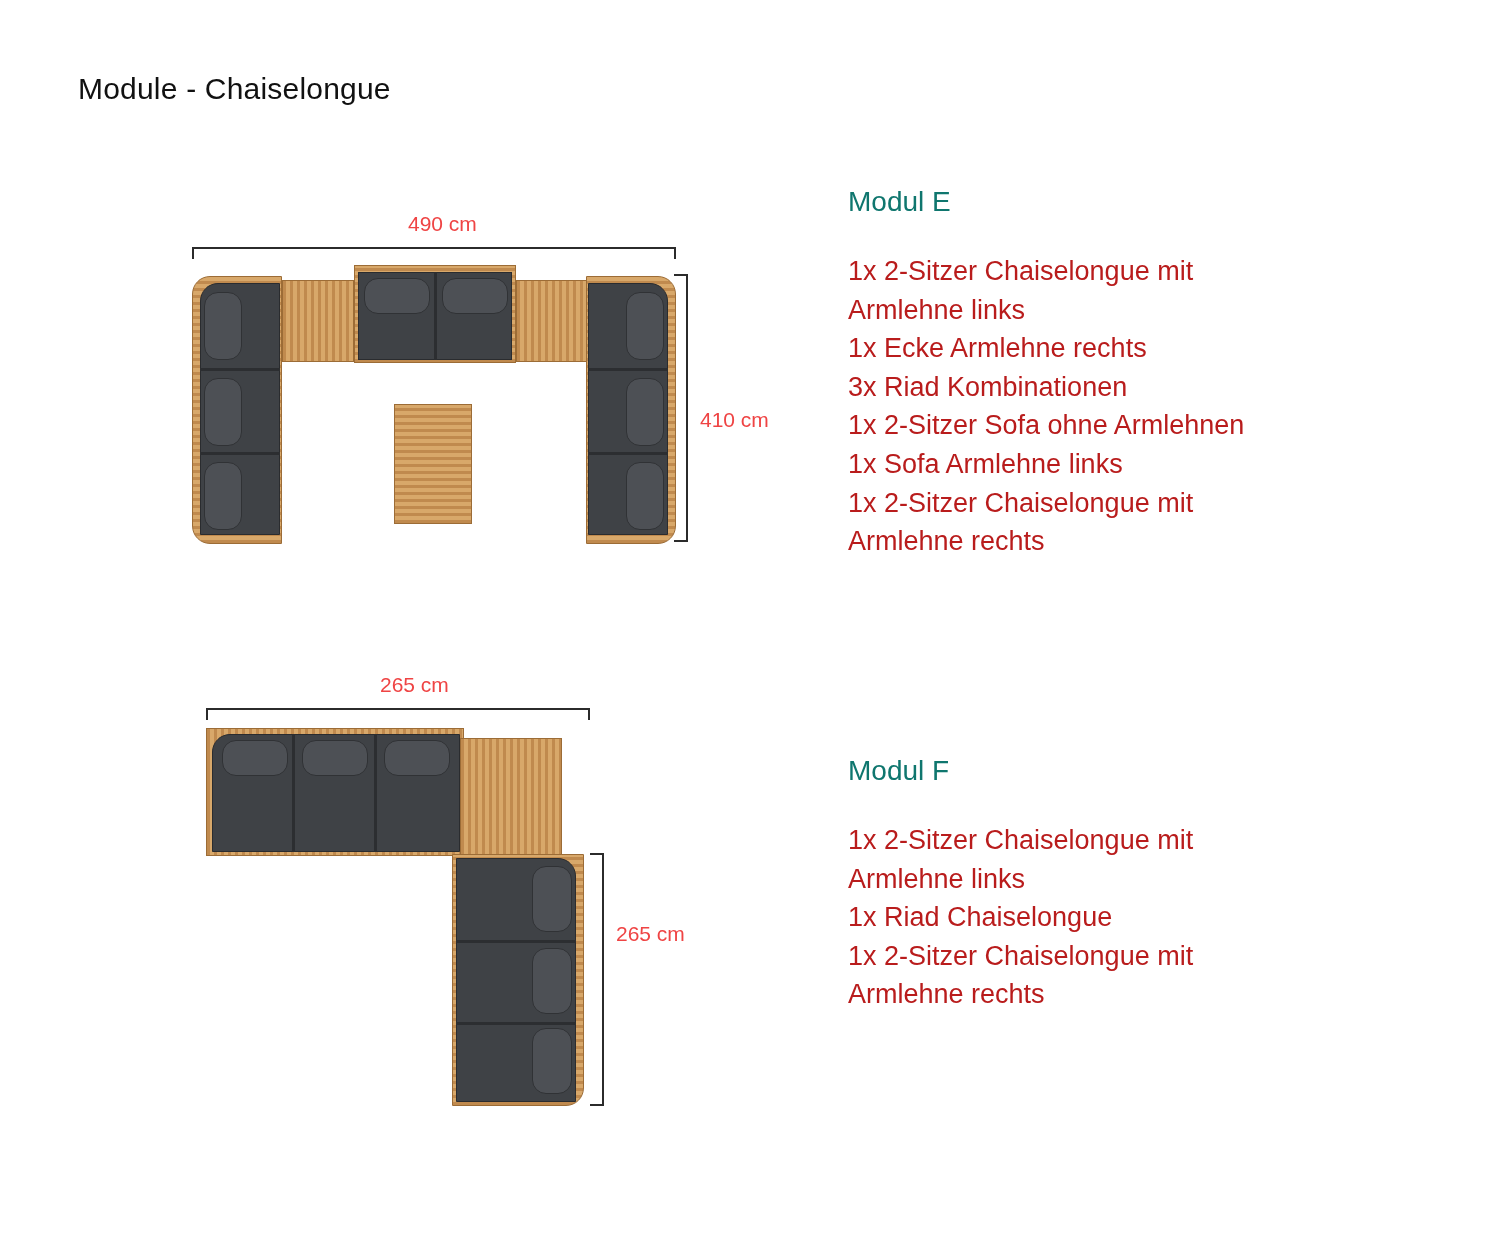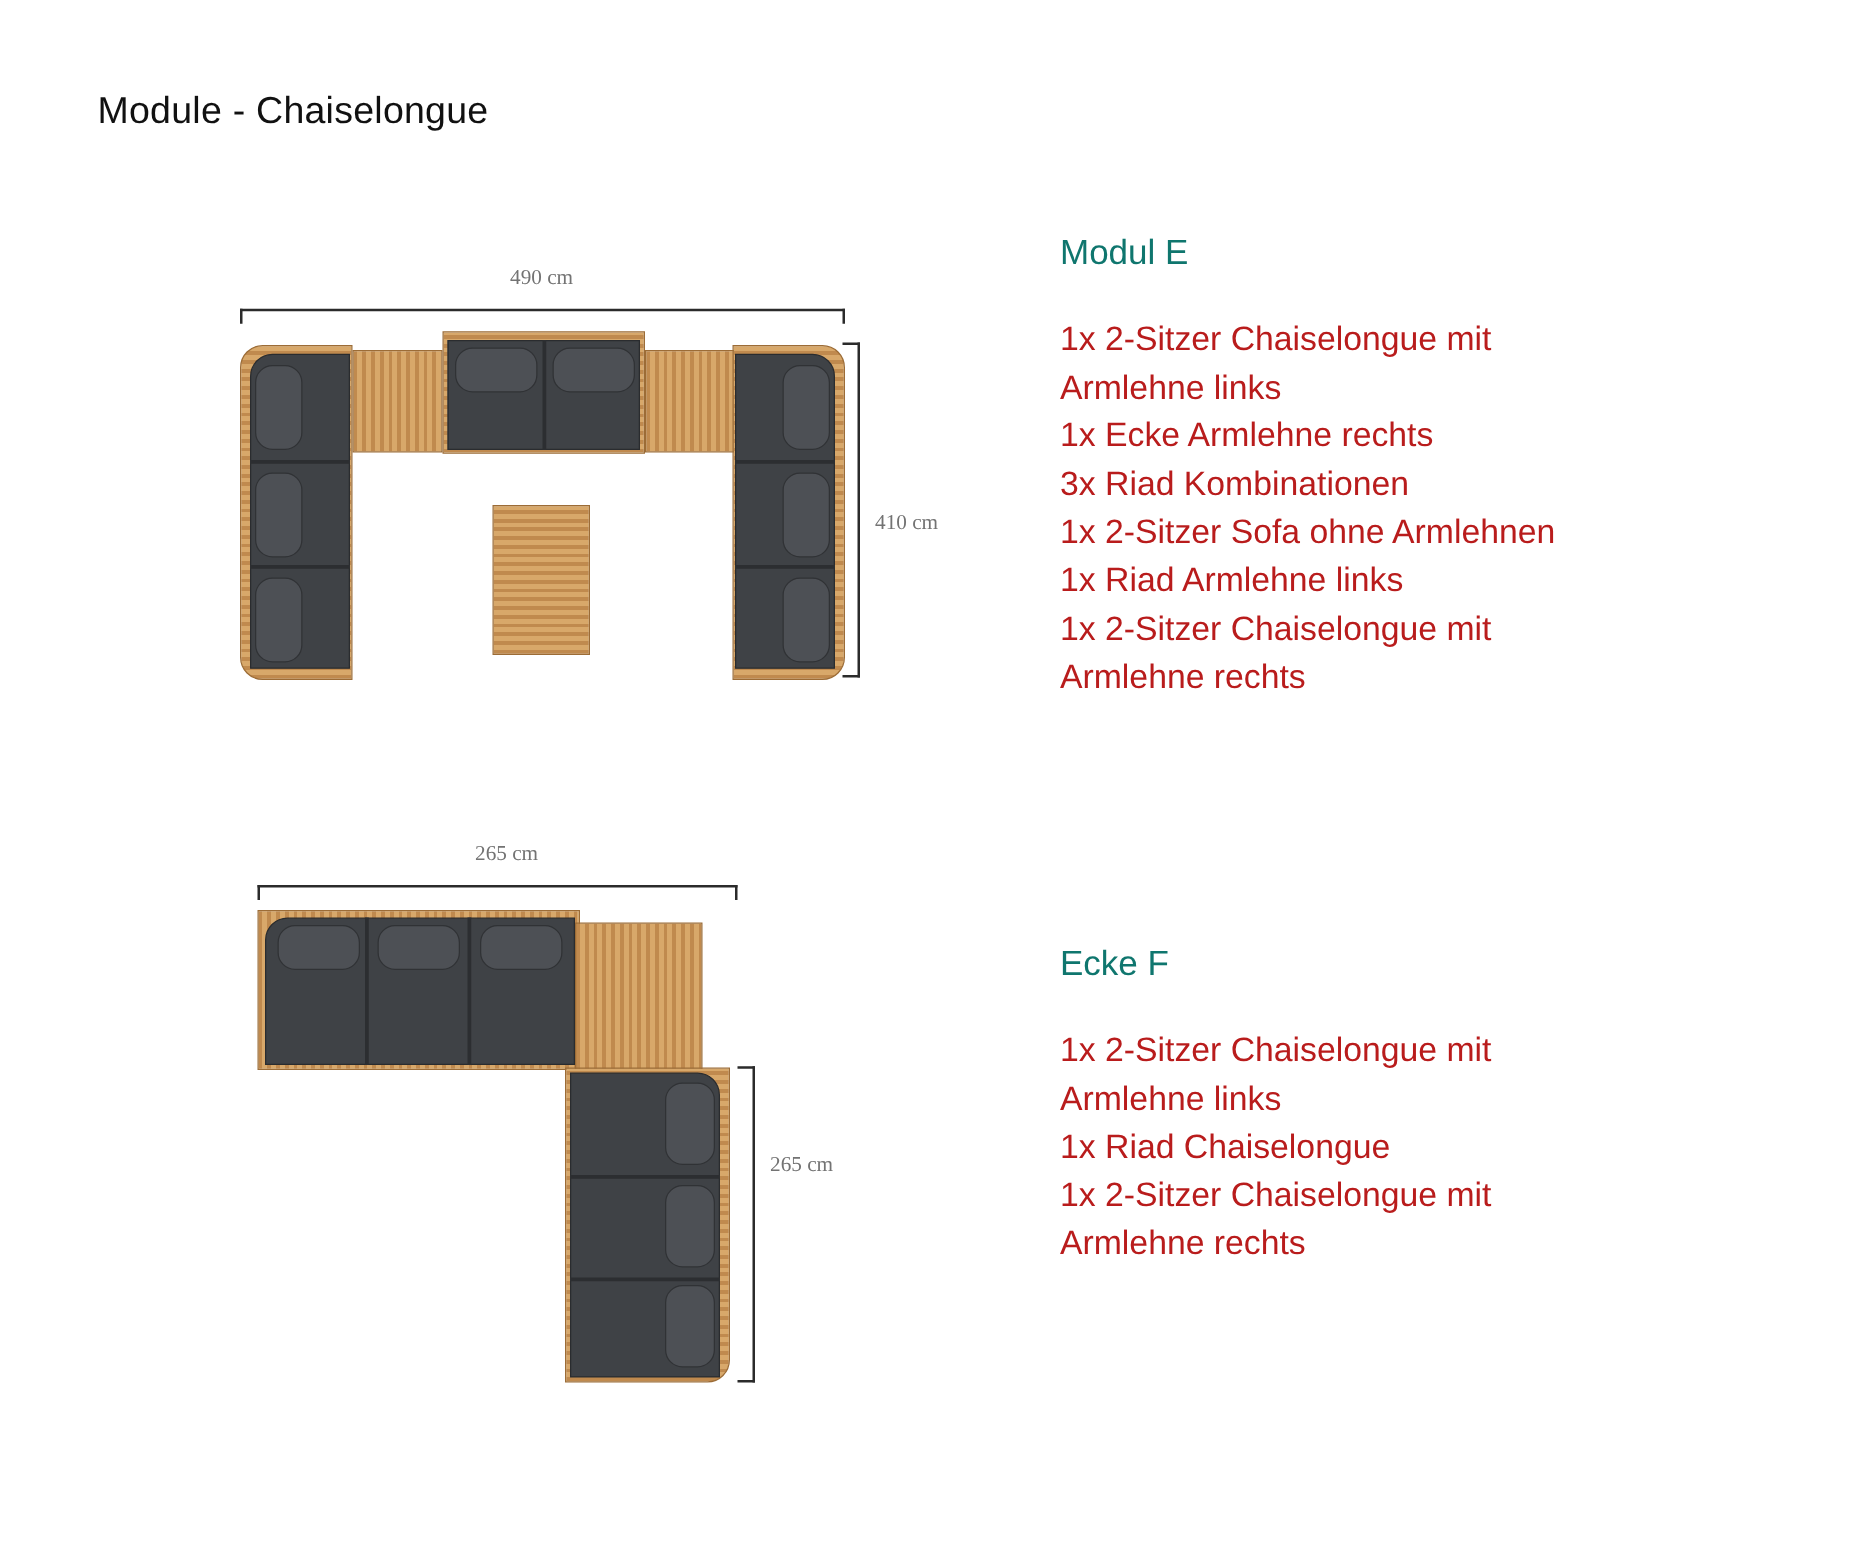--- a/index.html
+++ b/index.html
@@ -23,24 +23,23 @@
     top: 72px;
     font-size: 30px;
     letter-spacing: 0.2px;
     color: #111;
     white-space: nowrap;
   }
 
   
   .dim-label {
     position: absolute;
-    font-size: 17px;
-    color: #737373;
+    font-size: 21px;
+    color: #ef4444;
     white-space: nowrap;
-    font-family: Liberation Serif, serif;
   }
   .dim-line-h {
     position: absolute;
     height: 2px;
     background: #2b2b2b;
   }
   .dim-line-v {
     position: absolute;
     width: 2px;
     background: #2b2b2b;
@@ -197,28 +196,28 @@
 </div>
 
 <div class="module-block" style="left:848px; top:186px;">
   <div class="module-heading">Modul E</div>
   <ul class="module-list">
     <li>1x 2-Sitzer Chaiselongue mit</li>
     <li>Armlehne links</li>
     <li>1x Ecke Armlehne rechts</li>
     <li>3x Riad Kombinationen</li>
     <li>1x 2-Sitzer Sofa ohne Armlehnen</li>
-    <li>1x Riad Armlehne links</li>
+    <li>1x Sofa Armlehne links</li>
     <li>1x 2-Sitzer Chaiselongue mit</li>
     <li>Armlehne rechts</li>
   </ul>
 </div>
 
 <div class="module-block" style="left:848px; top:755px;">
-  <div class="module-heading">Ecke F</div>
+  <div class="module-heading">Modul F</div>
   <ul class="module-list">
     <li>1x 2-Sitzer Chaiselongue mit</li>
     <li>Armlehne links</li>
     <li>1x Riad Chaiselongue</li>
     <li>1x 2-Sitzer Chaiselongue mit</li>
     <li>Armlehne rechts</li>
   </ul>
 </div>
 
 </body></html>

